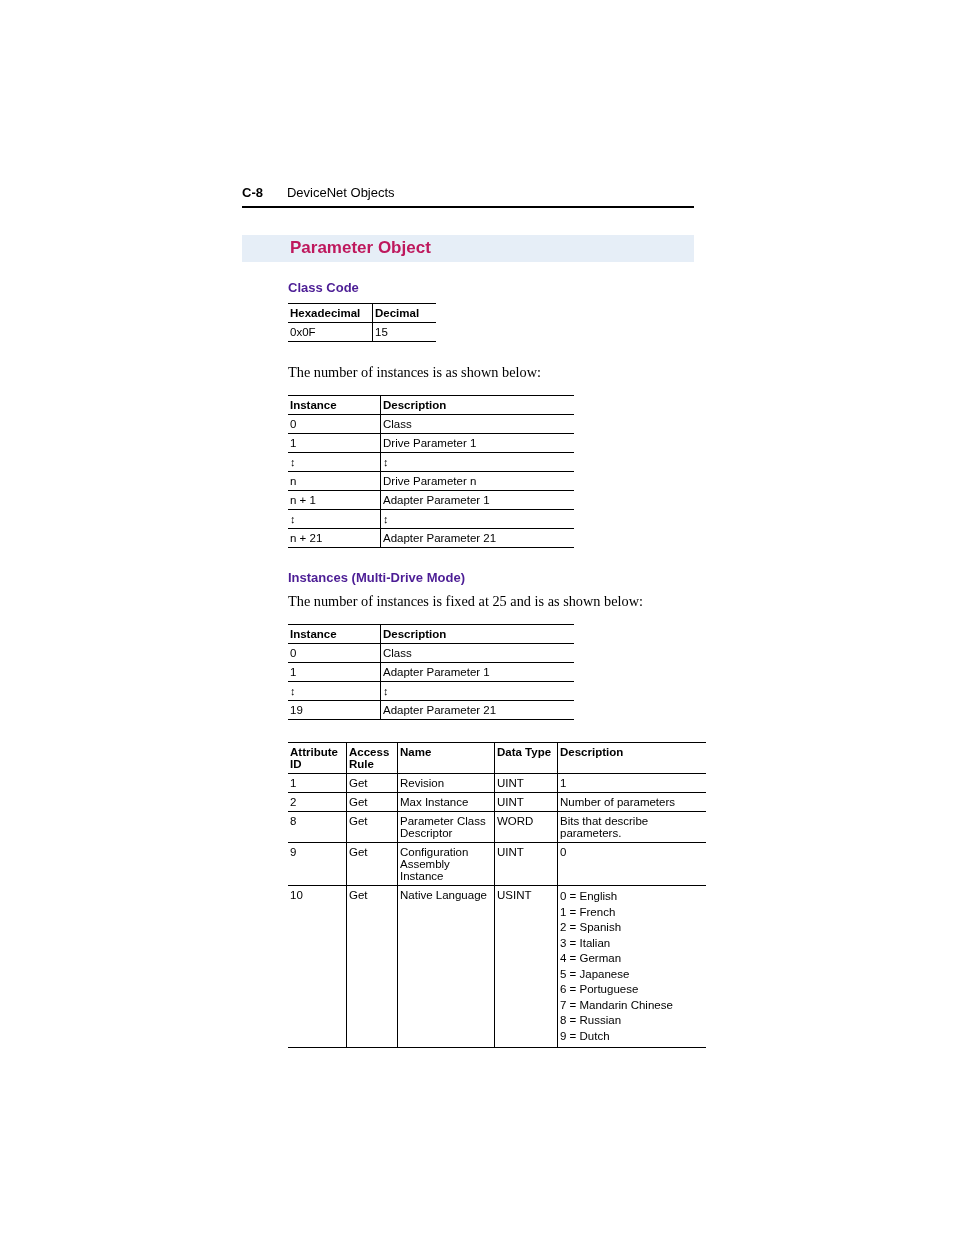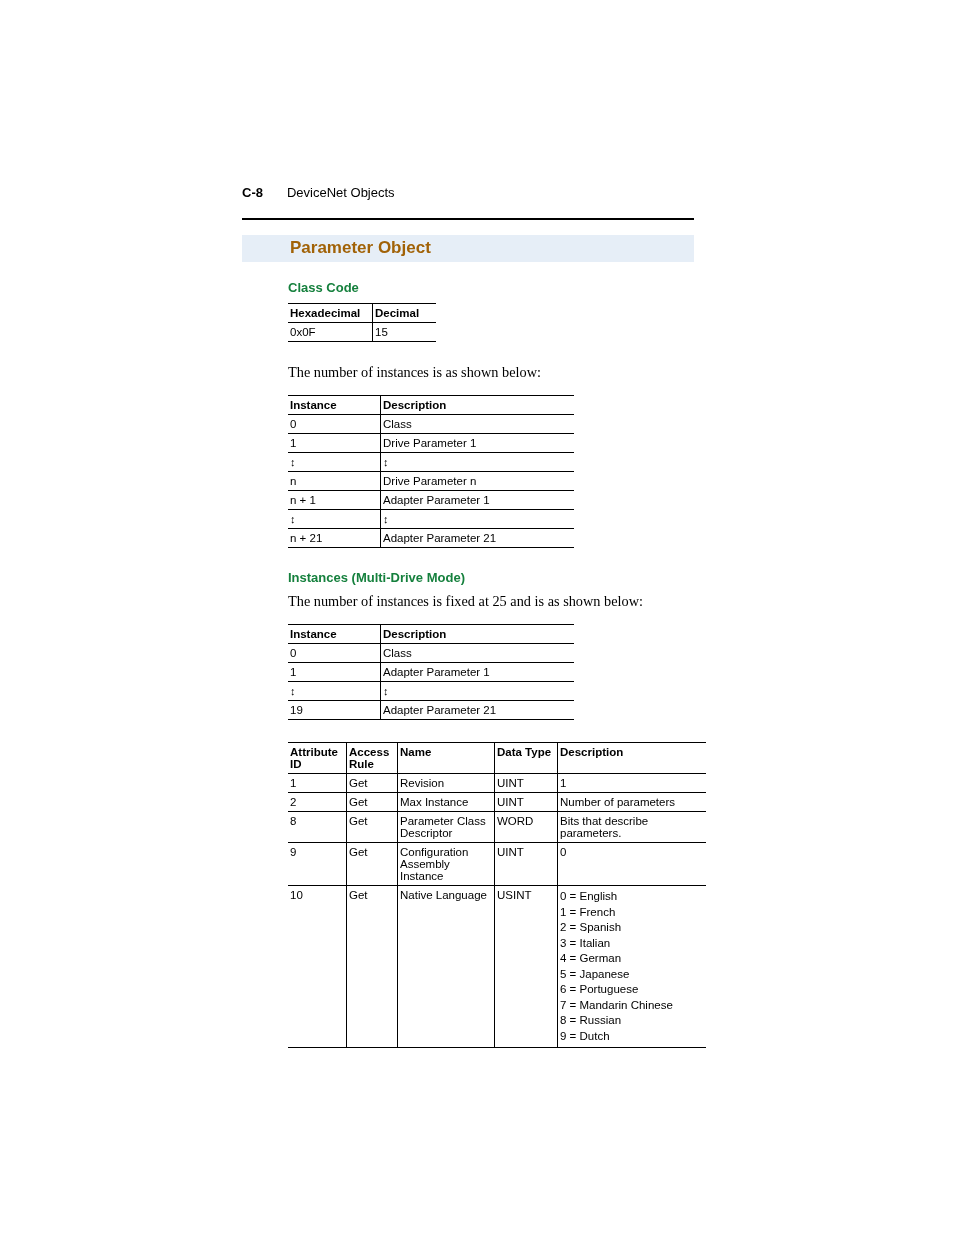--- a/index.html
+++ b/index.html
@@ -15,21 +15,21 @@
     position: relative;
     box-sizing: border-box;
     padding: 185px 260px 0 242px;
   }
   .top-header {
     position: absolute;
     top: 185px;
     left: 242px;
     right: 260px;
     border-bottom: 2px solid #000;
-    padding-bottom: 18px;
+    padding-bottom: 6px;
   }
   .top-header-inner {
     display: flex;
     align-items: baseline;
     gap: 24px;
   }
   .page-number {
     font-weight: bold;
     font-size: 13px;
   }
@@ -40,29 +40,29 @@
     margin-top: 50px;
   }
   .h1-bar {
     background: #e6eef7;
     padding: 3px 2px 4px 2px;
     margin: 0 0 18px 0;
   }
   .h1 {
     font-weight: bold;
     font-size: 17px;
-    color: #a16207;
+    color: #be185d;
   }
   .indent {
     margin-left: 46px;
   }
   .h2 {
     font-weight: bold;
     font-size: 13px;
-    color: #15803d;
+    color: #4c1d95;
     margin: 0 0 8px 0;
   }
   .body-text {
     font-family: "Times New Roman", Times, serif;
     font-size: 14.3px;
     margin: 6px 0 14px 0;
   }
   table {
     border-collapse: collapse;
     font-size: 11.5px;

